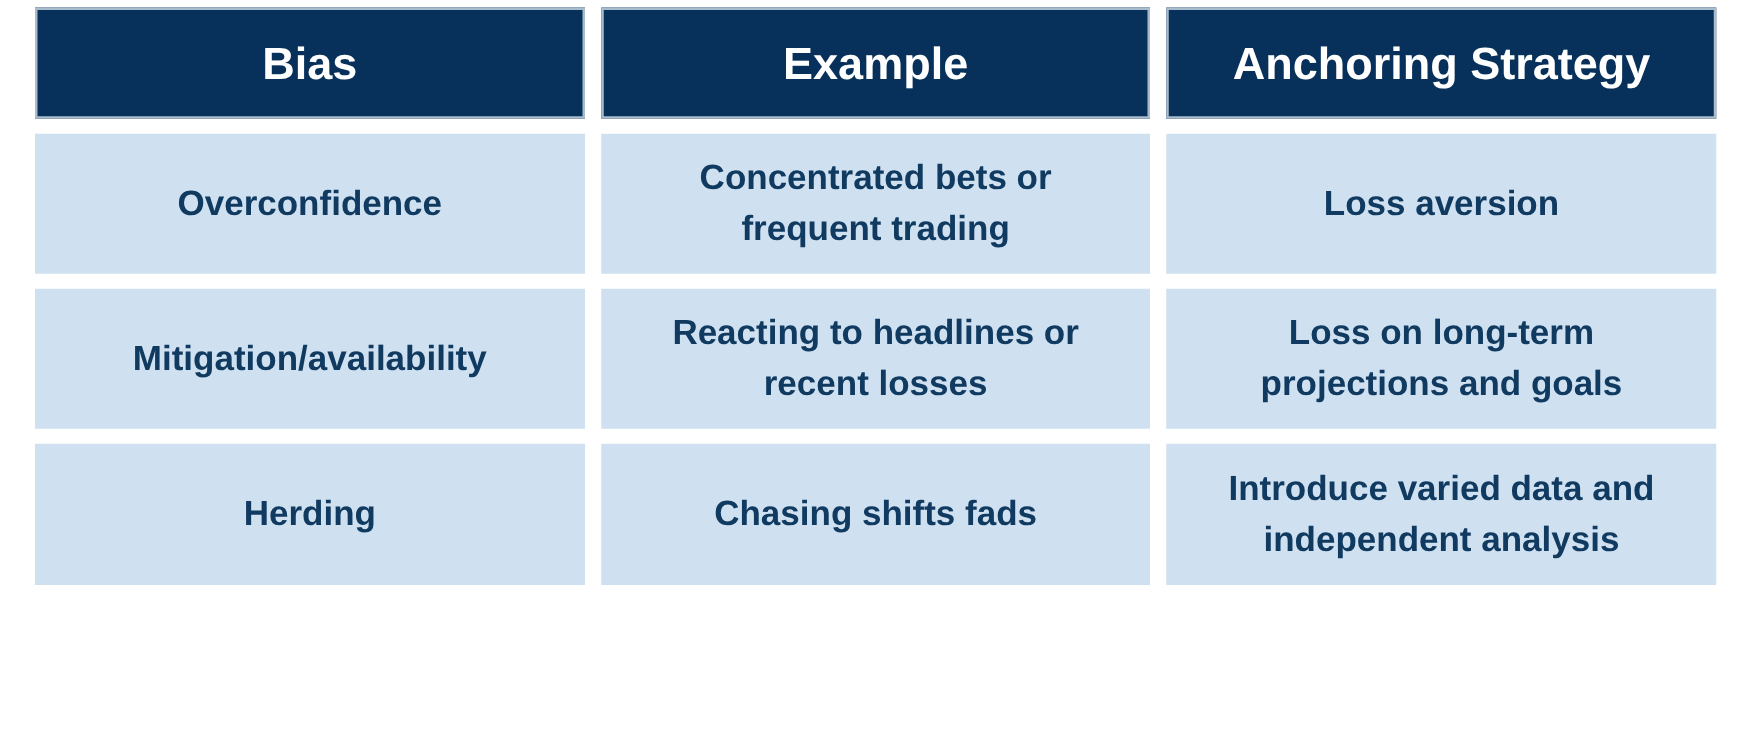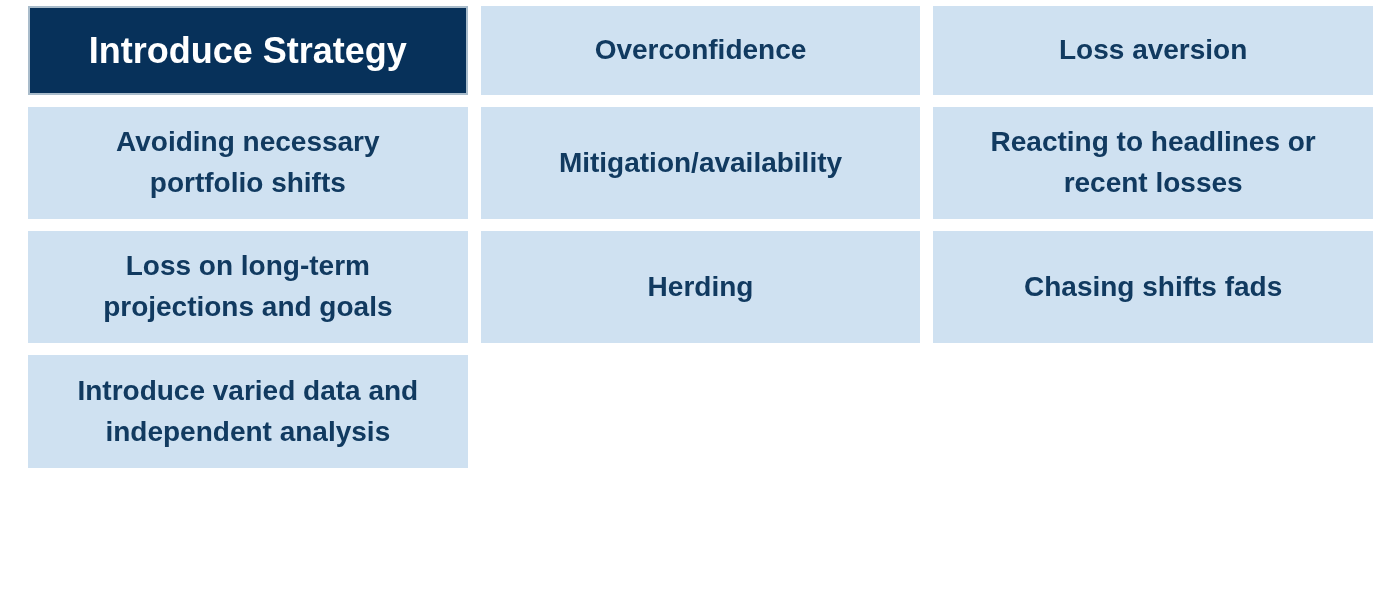--- a/index.html
+++ b/index.html
@@ -48,27 +48,29 @@
     line-height: 1.45;
     padding: 6px 14px;
   }
 </style>
 </head>
 <body>
 
 <div class="table-wrap">
   <div class="grid">
 
-    <div class="cell header">Introduce Strategy</div>
+    <div class="cell header">Bias</div>
+    <div class="cell header">Example</div>
+    <div class="cell header">Anchoring Strategy</div>
 
     <div class="cell body">Overconfidence</div>
+    <div class="cell body">Concentrated bets or
+frequent trading</div>
 
     <div class="cell body">Loss aversion</div>
-    <div class="cell body">Avoiding necessary
-portfolio shifts</div>
 
     <div class="cell body">Mitigation/availability</div>
     <div class="cell body">Reacting to headlines or
 recent losses</div>
     <div class="cell body">Loss on long-term
 projections and goals</div>
 
     <div class="cell body">Herding</div>
     <div class="cell body">Chasing shifts fads</div>
     <div class="cell body">Introduce varied data and

